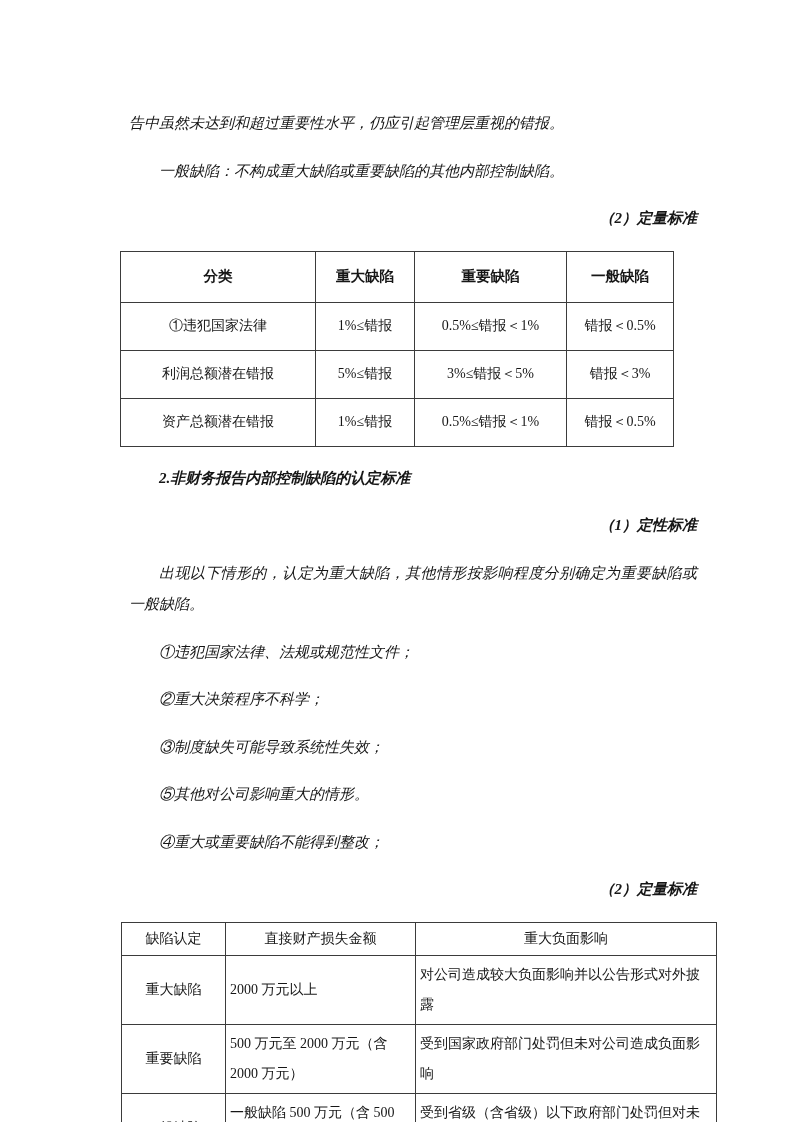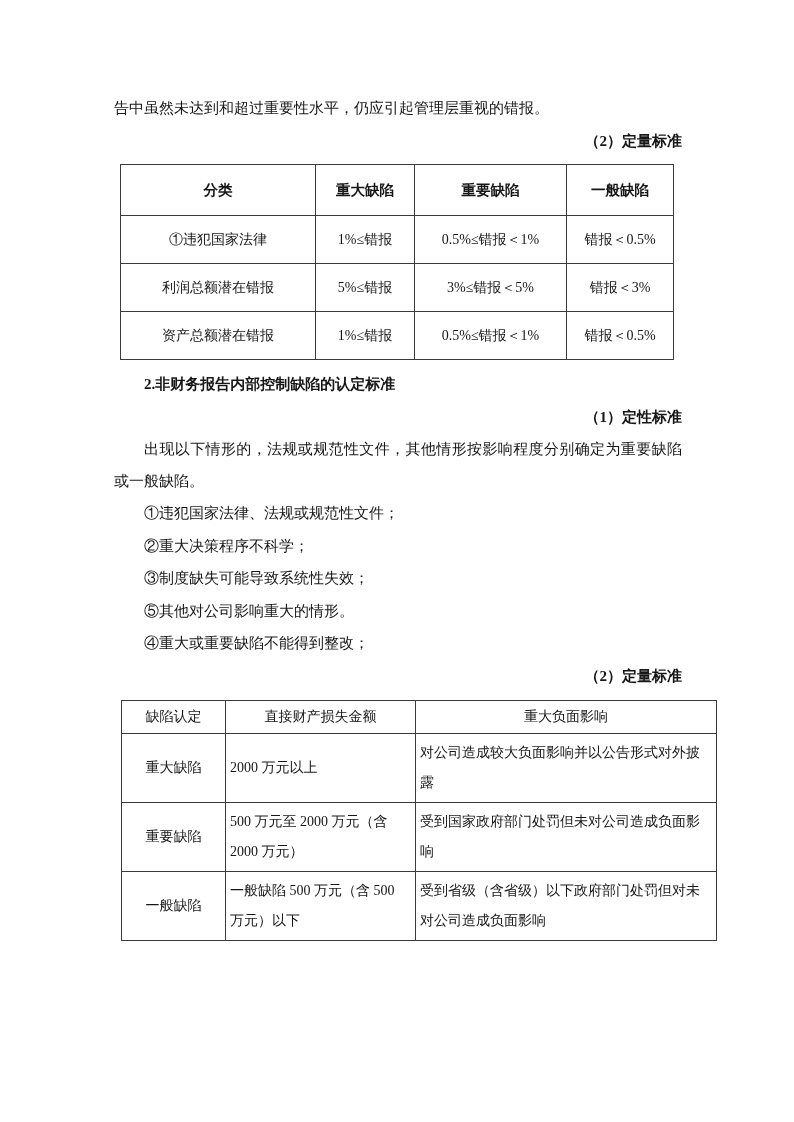--- a/index.html
+++ b/index.html
@@ -3,21 +3,21 @@
 <meta charset="utf-8">
 <style>
   html,body { margin:0; padding:0; }
   body {
     width:794px; height:1122px; background:#ffffff; color:#161616;
     font-family:"Liberation Serif","DejaVu Serif",serif;
     overflow:hidden;
   }
   .page { padding:92px 0 0 113px; }
   .line {
-    width:568px; font-size:15px; line-height:31.5px; margin:1px;
+    width:568px; font-size:15px; line-height:31.5px; margin:16px;font-style:italic;
   }
   .just { text-align:justify; }
   .ind  { text-indent:2em; }
   .ind25{ text-indent:2.5em;text-align:right; }
   .bold { font-weight:bold; }
   table { border-collapse:collapse; table-layout:fixed;padding-left:16px; }
   .t1 { width:553px; margin:7px 0 9px 7px; }
   .t1 th, .t1 td {
     border:1px solid #3b3b3b; text-align:center; vertical-align:middle;
     font-size:14px; padding:0 2px; overflow:hidden;
@@ -33,20 +33,21 @@
   .t2 td { text-align:left; }
   .t2 td:first-child { text-align:center; }
 </style>
 </head>
 <body>
 
 <div class="page">
 
   <p class="line just">告中虽然未达到和超过重要性水平，仍应引起管理层重视的错报。</p>
 
+  <p class="line just ind">一般缺陷：不构成重大缺陷或重要缺陷的其他内部控制缺陷。</p>
 
   <p class="line bold ind25">（2）定量标准</p>
 
   <table class="t1">
     <colgroup>
       <col style="width:195px">
         <col style="width:99px">
       <col style="width:152px">
         <col style="width:107px">
     </colgroup>
@@ -78,21 +79,21 @@
           <td>错报＜0.5%</td>
         </tr>
       </tbody>
   </table>
 
   <p class="line bold ind">2.非财务报告内部控制缺陷的认定标准</p>
 
 
   <p class="line bold ind25">（1）定性标准</p>
 
-  <p class="line just ind">出现以下情形的，法规或规范性文件，其他情形按影响程度分别确定为重要缺陷或一般缺陷。</p>
+  <p class="line just ind">出现以下情形的，认定为重大缺陷，其他情形按影响程度分别确定为重要缺陷或一般缺陷。</p>
 
   <p class="line ind">①违犯国家法律、法规或规范性文件；</p>
   <p class="line ind">②重大决策程序不科学；</p>
   <p class="line ind">③制度缺失可能导致系统性失效；</p>
   <p class="line ind">⑤其他对公司影响重大的情形。</p>
   <p class="line ind">④重大或重要缺陷不能得到整改；</p>
 
   <p class="line bold ind25">（2）定量标准</p>
 
   <table class="t2">

